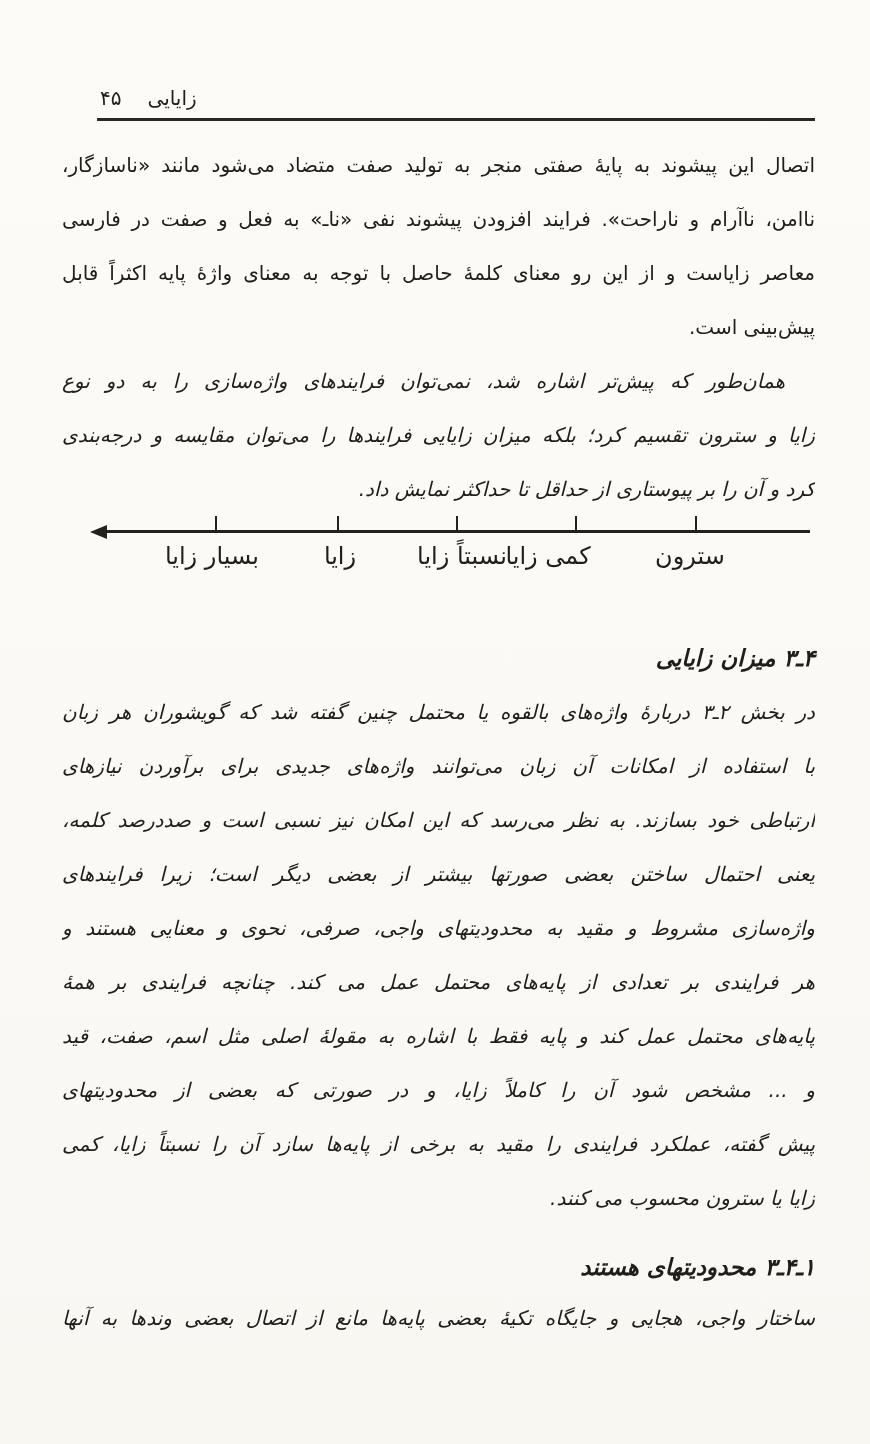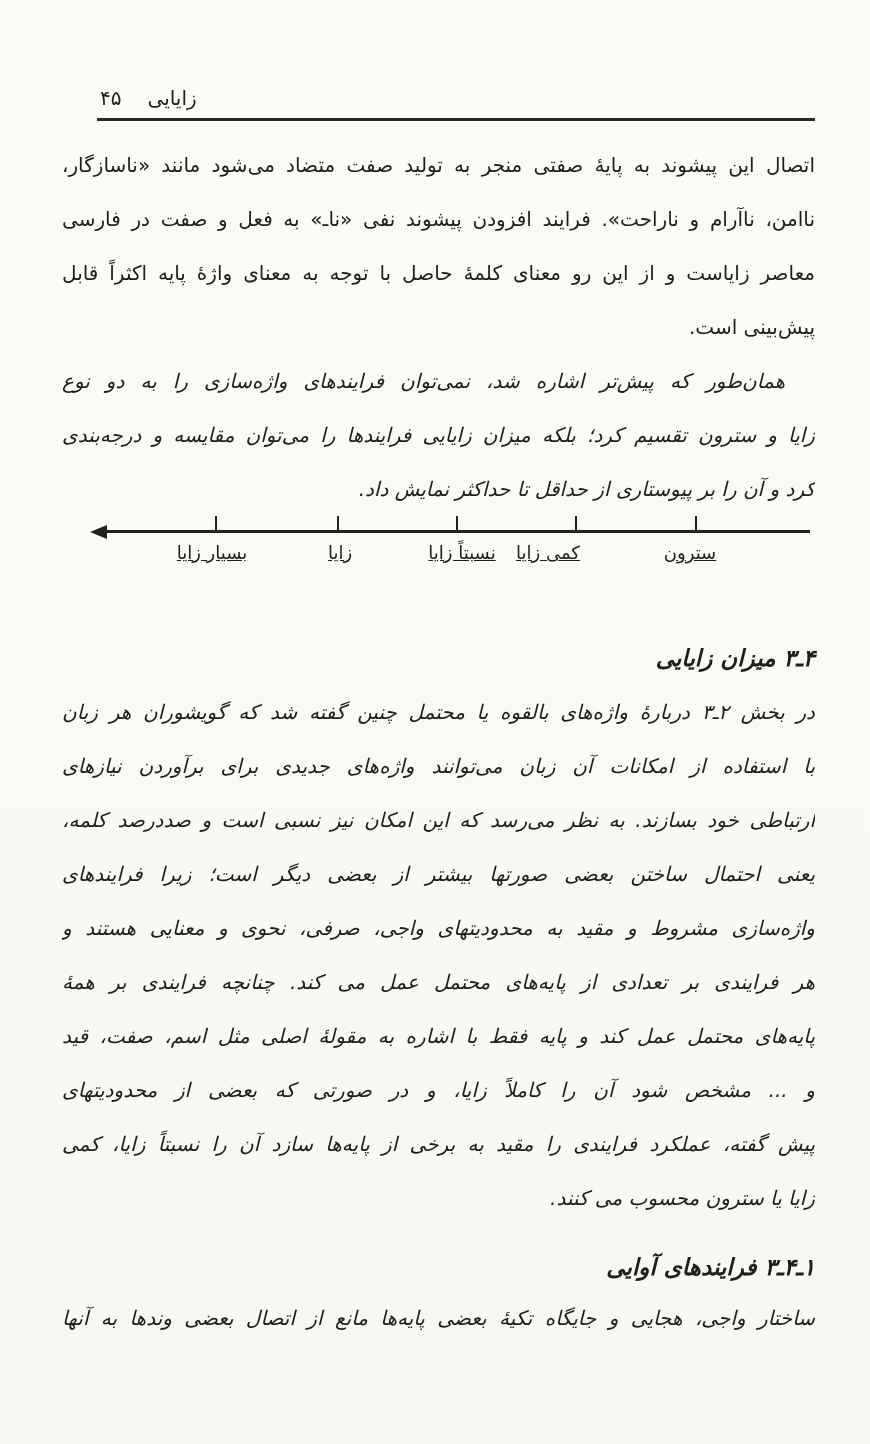--- a/index.html
+++ b/index.html
@@ -60,21 +60,21 @@
     border-right:17px solid #23211d;
   }
   .scale-tick{
     position:absolute;top:0;
     width:2px;height:15px;
     background:#23211d;
   }
   .scale-label{
     position:absolute;top:26px;
     transform:translateX(-50%);
-    direction:rtl;font-size:18px;white-space:nowrap;text-decoration:underline;
+    direction:rtl;font-size:24px;white-space:nowrap;
   }
 </style>
 </head>
 <body>
 
 <div class="page">
 
   <div class="header-row">
     <span>۴۵</span>
     <span>زایایی</span>
@@ -118,20 +118,20 @@
       <div class="line">ارتباطی خود بسازند. به نظر می‌رسد که این امکان نیز نسبی است و صددرصد کلمه،</div>
       <div class="line">یعنی احتمال ساختن بعضی صورتها بیشتر از بعضی دیگر است؛ زیرا فرایندهای</div>
       <div class="line">واژه‌سازی مشروط و مقید به محدودیتهای واجی، صرفی، نحوی و معنایی هستند و</div>
       <div class="line">هر فرایندی بر تعدادی از پایه‌های محتمل عمل می کند. چنانچه فرایندی بر همهٔ</div>
       <div class="line">پایه‌های محتمل عمل کند و پایه فقط با اشاره به مقولهٔ اصلی مثل اسم، صفت، قید</div>
       <div class="line">و ... مشخص شود آن را کاملاً زایا، و در صورتی که بعضی از محدودیتهای</div>
       <div class="line">پیش گفته، عملکرد فرایندی را مقید به برخی از پایه‌ها سازد آن را نسبتاً زایا، کمی</div>
       <div class="line last">زایا یا سترون محسوب می کنند.</div>
     </div>
 
-    <div class="heading sub">۱ـ۴ـ۳ فرایندهای آوایی</div>
+    <div class="heading sub">۱ـ۴ـ۳ محدودیتهای هستند</div>
 
     <div class="lastline-block">
       <div class="line">ساختار واجی، هجایی و جایگاه تکیهٔ بعضی پایه‌ها مانع از اتصال بعضی وندها به آنها</div>
     </div>
   </div>
 
 </div>
 
 </body></html>

